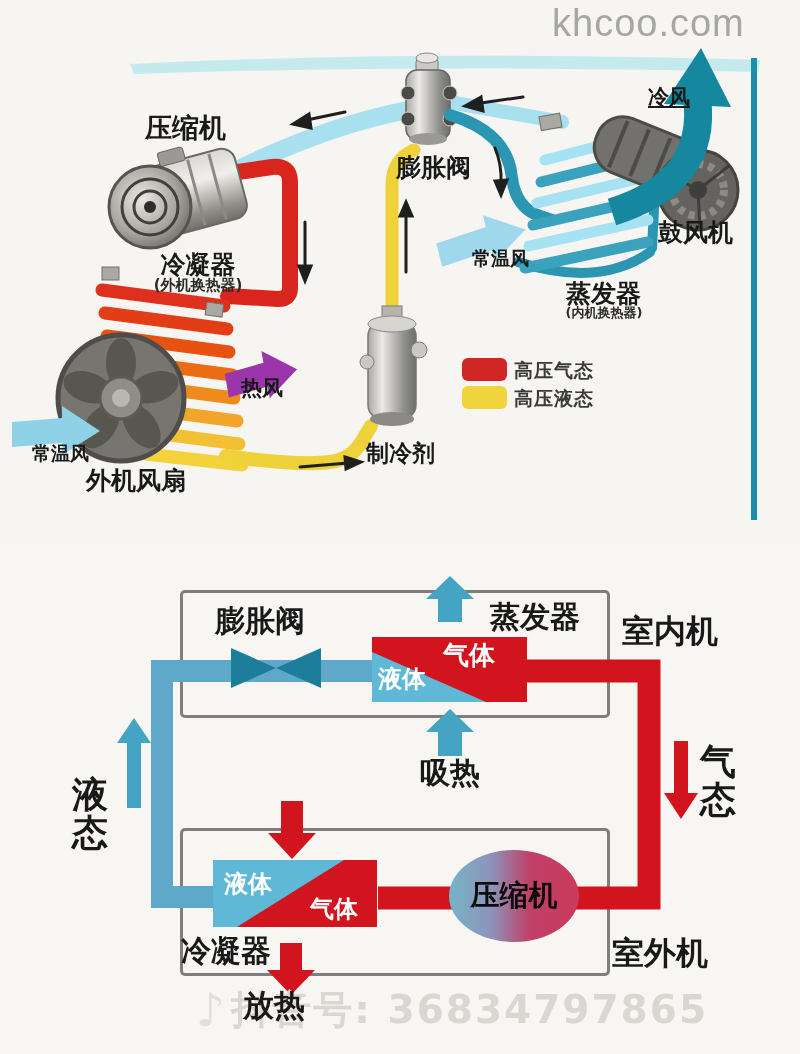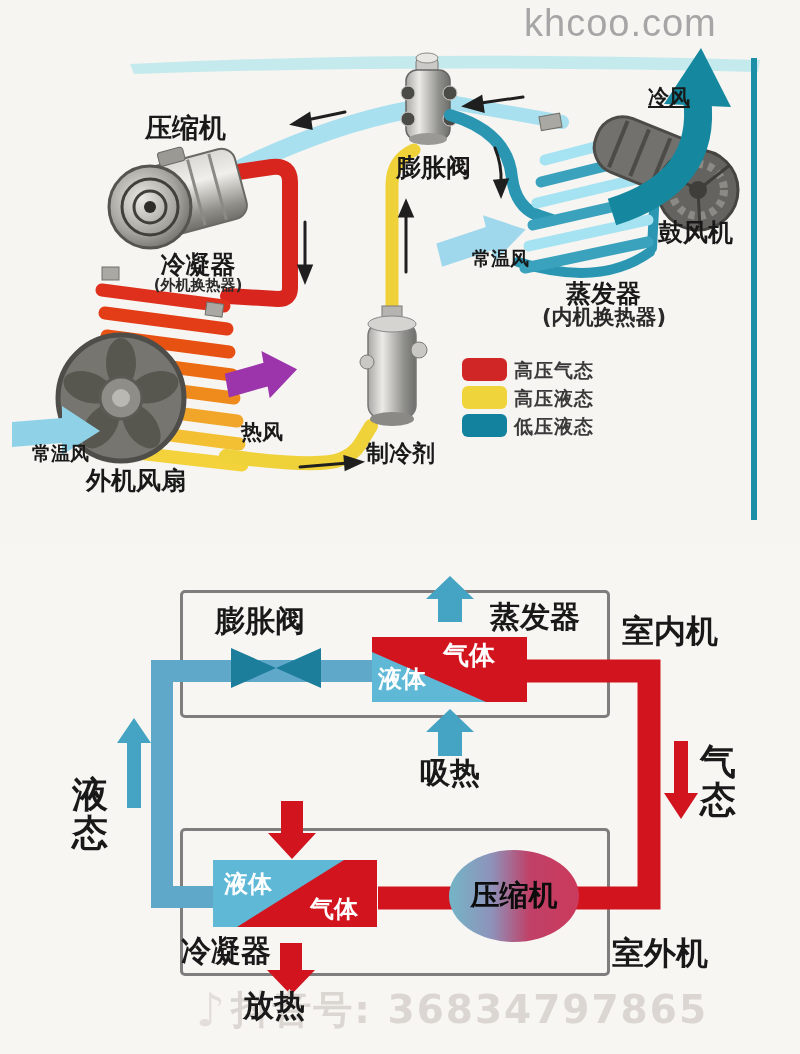--- a/index.html
+++ b/index.html
@@ -5,21 +5,21 @@
   html,body{margin:0;padding:0;}
   body{width:800px;height:1054px;position:relative;background:#faf9f7;font-family:"DejaVu Sans",sans-serif;overflow:hidden;}
   .panel{position:absolute;left:0;width:800px;}
   #top-panel{top:0;height:545px;background:#f6f5f2;}
   #bottom-panel{top:545px;height:509px;background:#f7f6f3;}
   .lbl{position:absolute;white-space:nowrap;font-weight:700;color:#191919;line-height:1.05;}
   .sub{font-weight:700;color:#2a2a2a;}
   .ctr{text-align:center;}
   .vtext{white-space:normal;word-break:break-all;width:40px;}
   .white{color:#ffffff;}
-  #khcoo{position:absolute;left:524px;top:2px;font-size:38px;font-weight:400;color:#a6a6a6;font-family:"Liberation Sans",sans-serif;letter-spacing:1px;}
+  #khcoo{position:absolute;left:552px;top:2px;font-size:38px;font-weight:400;color:#a6a6a6;font-family:"Liberation Sans",sans-serif;letter-spacing:1px;}
   .legend{position:absolute;left:462px;top:358px;}
   .legend-row{display:flex;align-items:flex-start;height:28px;}
   .legend-swatch{width:45px;height:23px;border-radius:6px;margin-right:7px;flex:0 0 auto;}
   .legend-label{font-size:19px;font-weight:700;color:#3a3a3a;letter-spacing:1px;}
   .box{position:absolute;border:3px solid #7e7e7e;border-radius:5px;background:transparent;}
   #indoor-box{left:180px;top:45px;width:424px;height:122px;}
   #outdoor-box{left:180px;top:283px;width:424px;height:142px;}
   svg{position:absolute;left:0;top:0;}
   #douyin-mark{position:absolute;left:196px;top:438px;display:flex;align-items:center;gap:6px;opacity:.92;}
   #douyin-note{font-size:46px;color:#e2ddd9;font-weight:700;}
@@ -185,39 +185,35 @@
     </g>
   </svg>
 
   <div class="lbl" style="left:145px;top:114px;font-size:27px;">压缩机</div>
   <div class="lbl ctr" style="left:152px;top:252px;width:92px;font-size:25px;">冷凝器</div>
   <div class="lbl ctr sub" style="left:128px;top:278px;width:140px;font-size:15px;">(外机换热器)</div>
   <div class="lbl" style="left:396px;top:155px;font-size:25px;">膨胀阀</div>
   <div class="lbl" style="left:366px;top:441px;font-size:23px;">制冷剂</div>
   <div class="lbl" style="left:86px;top:468px;font-size:25px;">外机风扇</div>
   <div class="lbl" style="left:32px;top:444px;font-size:19px;">常温风</div>
-  <div class="lbl" style="left:241px;top:377px;font-size:21px;margin-top:44px;">热风</div>
+  <div class="lbl" style="left:241px;top:377px;font-size:21px;">热风</div>
   <div class="lbl" style="left:472px;top:249px;font-size:19px;">常温风</div>
   <div class="lbl" style="left:566px;top:281px;font-size:25px;">蒸发器</div>
-  <div class="lbl ctr sub" style="left:534px;top:306px;width:140px;font-size:21px;">(内机换热器)</div>
+  <div class="lbl ctr sub" style="left:534px;top:306px;width:140px;font-size:13px;">(内机换热器)</div>
   <div class="lbl" style="left:658px;top:220px;font-size:25px;">鼓风机</div>
   <div class="lbl" style="left:648px;top:86px;font-size:21px;text-decoration:underline;">冷风</div>
 
   <div class="legend">
     <div class="legend-row">
       <div class="legend-swatch" style="background-color: rgb(208, 38, 38);"></div>
       <div class="legend-label">高压气态</div>
     </div>
     <div class="legend-row">
       <div class="legend-swatch" style="background-color: rgb(240, 212, 60);"></div>
       <div class="legend-label">高压液态</div>
-    </div>
-    <div class="legend-row">
-      <div class="legend-swatch" style="background-color: rgb(19, 130, 159);"></div>
-      <div class="legend-label">低压液态</div>
     </div>
   </div>
 </div>
 
 <div class="panel" id="bottom-panel">
 
   <div class="box" id="indoor-box"></div>
   <div class="box" id="outdoor-box"></div>
 
   <svg width="800" height="509" viewBox="0 0 800 509">

